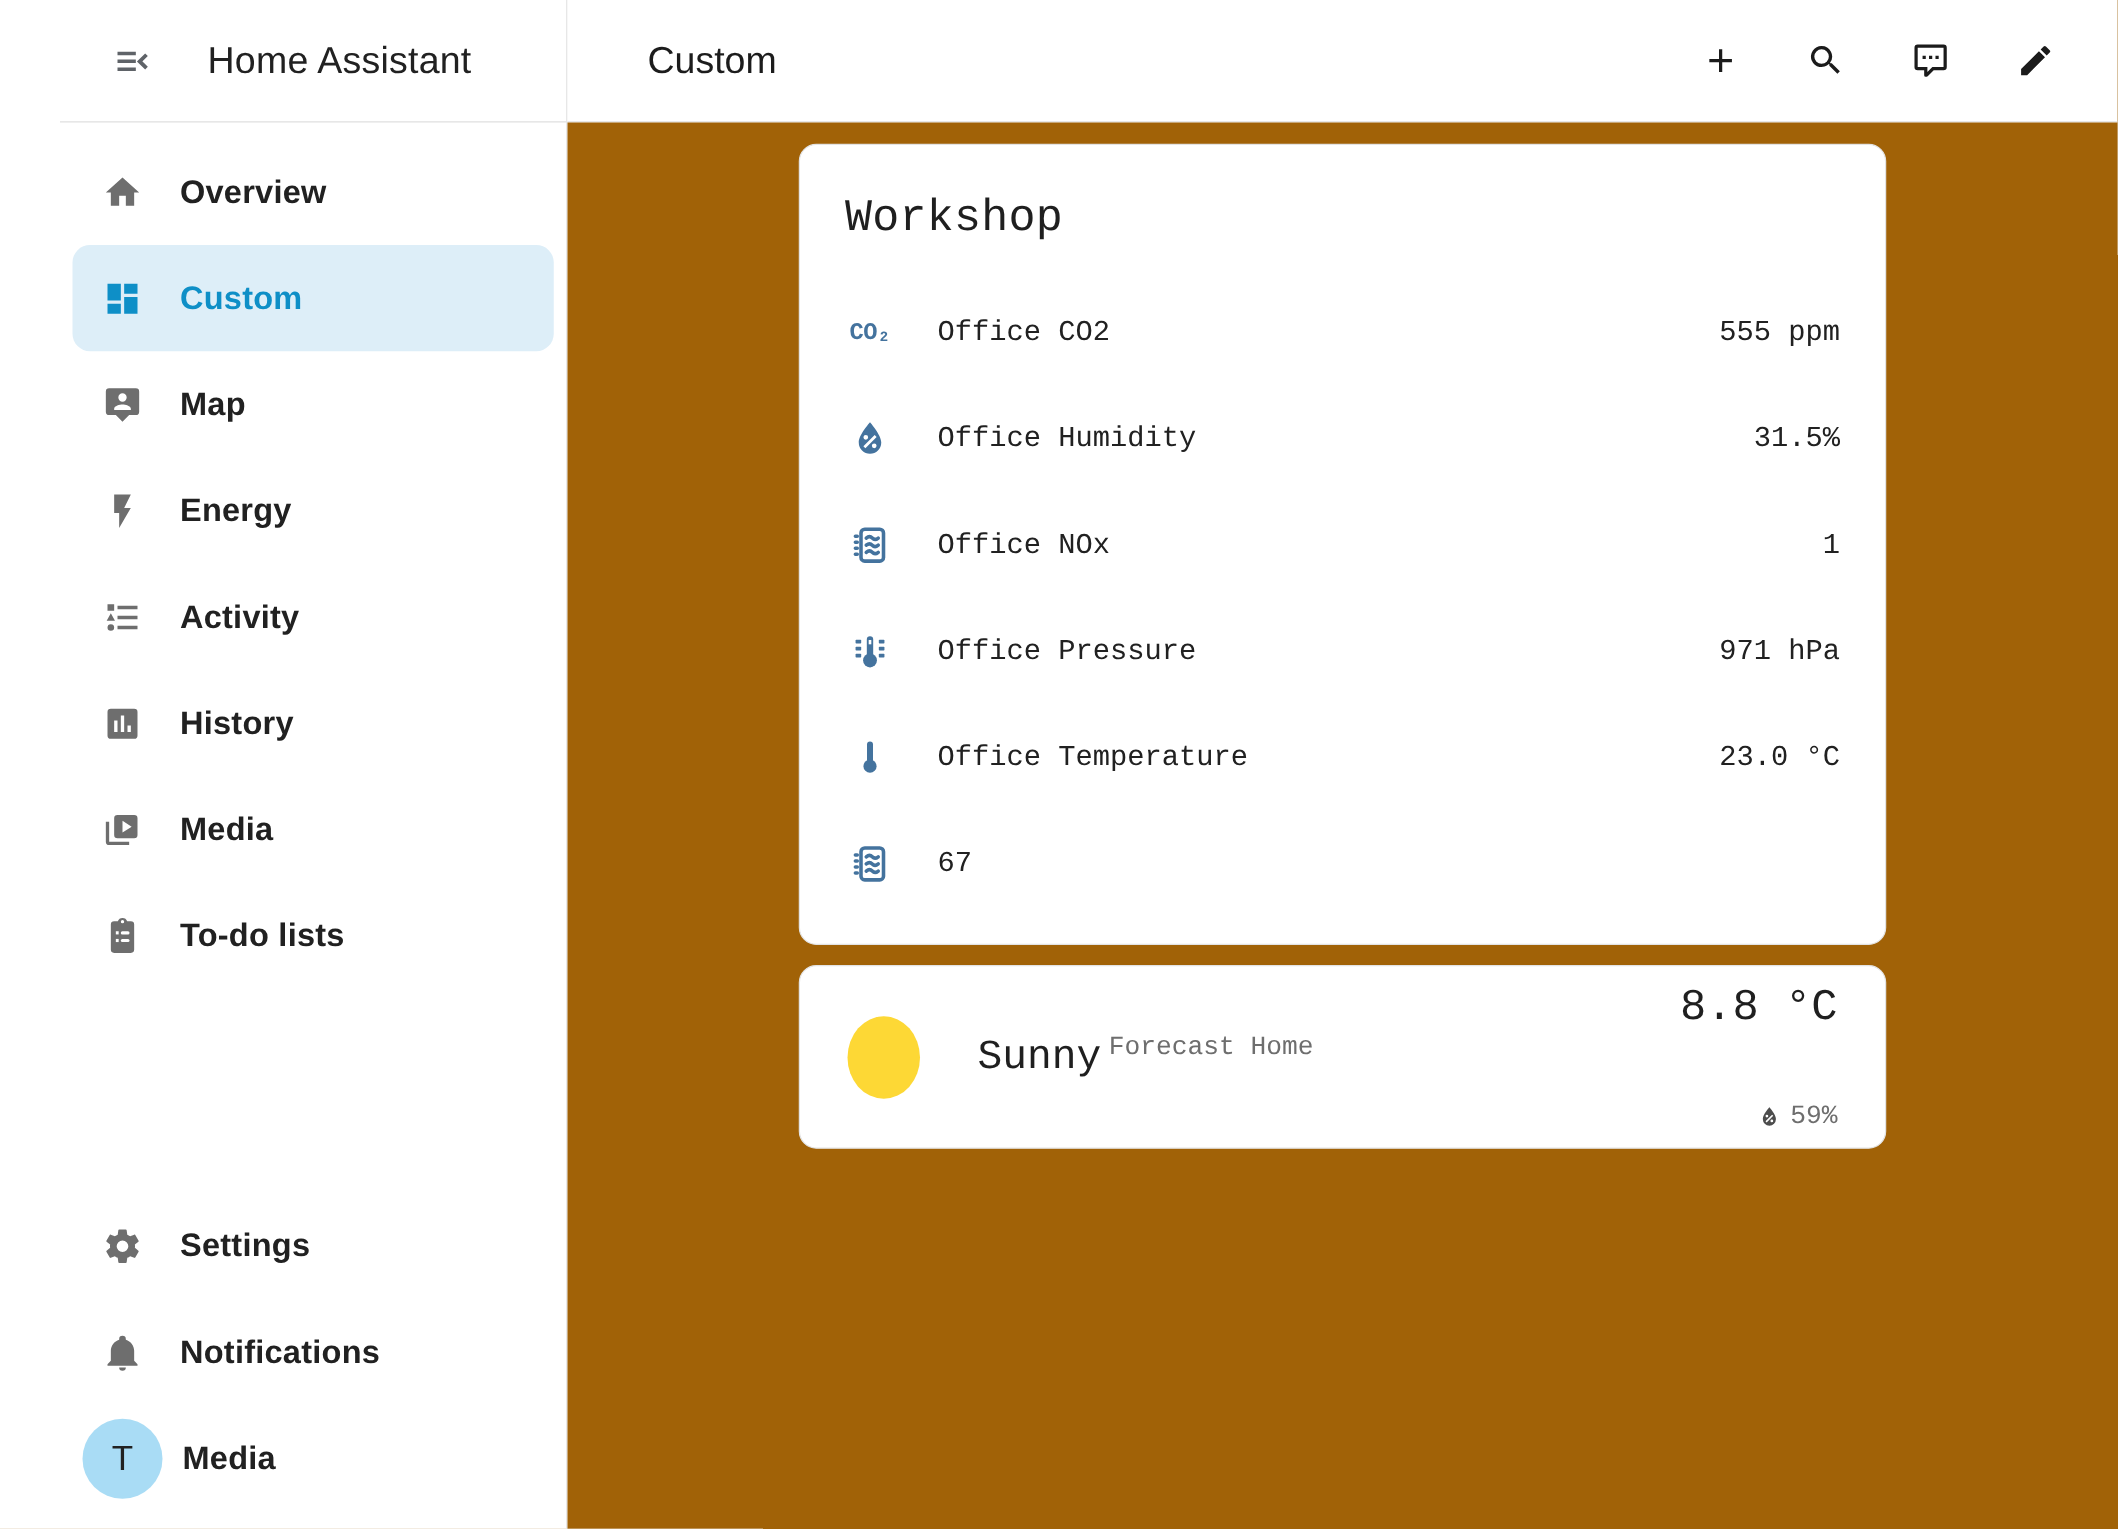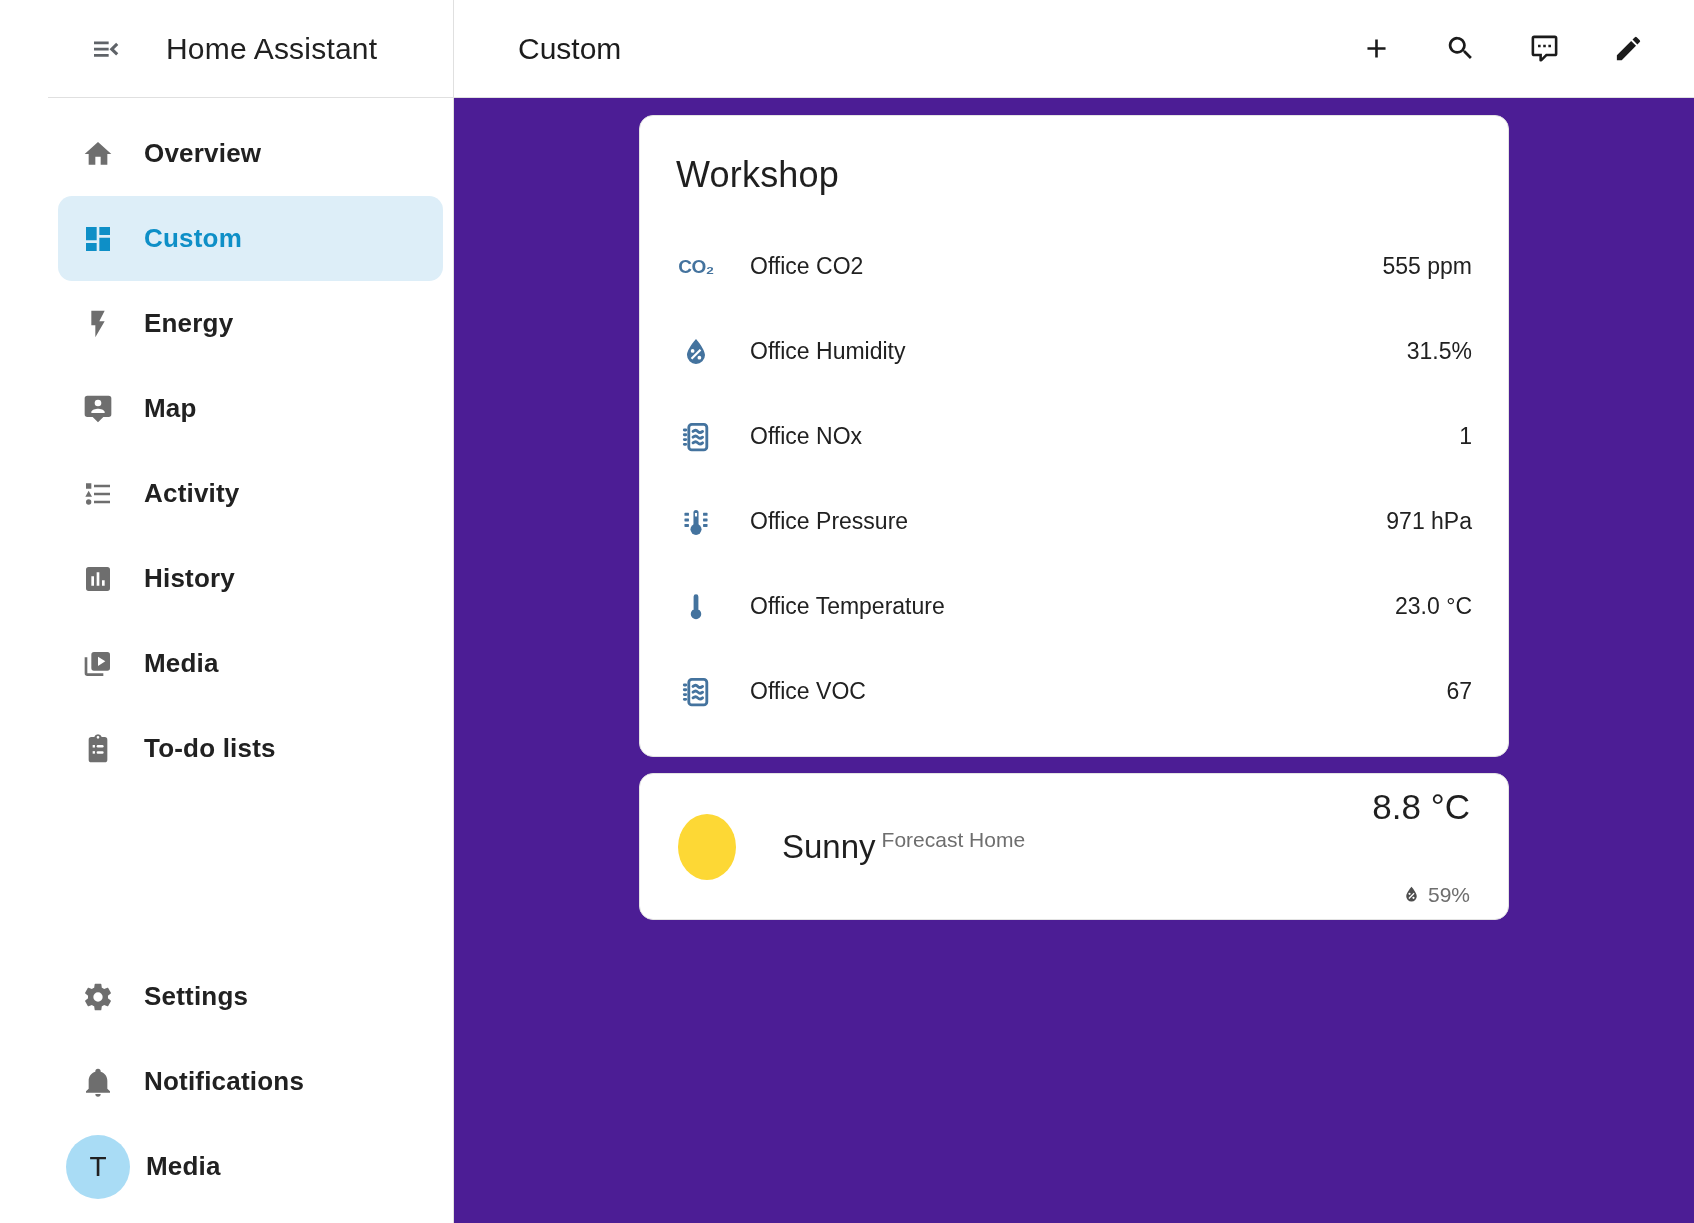--- a/index.html
+++ b/index.html
@@ -51,21 +51,21 @@
   .main { flex:1; display:flex; flex-direction:column; height:100%; }
   .topbar {
     height:98px; background:#ffffff; border-bottom:1px solid #e0e0e0;
     display:flex; align-items:center; padding:0 42px 0 64px;
   }
   .page-title { font-size:30px; font-weight:400; color:#1c1c1c; }
   .topbar-actions { margin-left:auto; display:flex; align-items:center; gap:36px; }
   .icon-btn { width:48px; height:48px; border:none; background:none; cursor:pointer; color:#1b1b1b; display:flex; align-items:center; justify-content:center; }
   .icon-btn svg { width:31px; height:31px; }
 
-  .content { flex:1; overflow-y:auto; background:#4c1d95; padding-top:17px; }
+  .content { flex:1; overflow-y:auto; background:#a16207; padding-top:17px;font-family:Liberation Mono, monospace; }
   .cards { width:870px; margin:0 auto; }
 
   .card {
     background:#ffffff; border:1px solid #e3e3e3; border-radius:14px;
   }
   .workshop-card { padding:28px 36px 22px 36px; }
   .card-title { font-size:36px; font-weight:400; color:#1f1f1f; margin:10px 0 28px 0; letter-spacing:.2px; }
 
   .entity-row { height:85px; display:flex; align-items:center; gap:34px; cursor:pointer; }
   .entity-icon { width:40px; height:40px; color:#44739e; display:flex; align-items:center; justify-content:center; }
@@ -116,33 +116,33 @@
         <svg viewBox="0 0 24 24">
             <path fill="currentColor" d="M13 3v6h8V3h-8M13 21h8V11h-8v10M3 21h8v-6H3v6M3 13h8V3H3v10Z"></path>
           </svg>
       </span>
       <span class="label">Custom</span>
     </div>
 
     <div class="sidebar-item">
       <span class="icon-box">
         <svg viewBox="0 0 24 24">
+            <path fill="currentColor" d="M20 2H4a2 2 0 0 0-2 2v12a2 2 0 0 0 2 2h4l4 4 4-4h4a2 2 0 0 0 2-2V4a2 2 0 0 0-2-2M12 5a2.5 2.5 0 1 1 0 5 2.5 2.5 0 0 1 0-5m5 10H7v-.75c0-1.66 3.33-2.5 5-2.5s5 .84 5 2.5V15Z"></path>
+          </svg>
+      </span>
+      <span class="label">Map</span>
+    </div>
+
+    <div class="sidebar-item">
+      <span class="icon-box">
+        <svg viewBox="0 0 24 24">
             <path fill="currentColor" d="M7 2v11h3v9l7-12h-4l4-8H7Z"></path>
           </svg>
       </span>
       <span class="label">Energy</span>
-    </div>
-
-    <div class="sidebar-item">
-      <span class="icon-box">
-        <svg viewBox="0 0 24 24">
-            <path fill="currentColor" d="M20 2H4a2 2 0 0 0-2 2v12a2 2 0 0 0 2 2h4l4 4 4-4h4a2 2 0 0 0 2-2V4a2 2 0 0 0-2-2M12 5a2.5 2.5 0 1 1 0 5 2.5 2.5 0 0 1 0-5m5 10H7v-.75c0-1.66 3.33-2.5 5-2.5s5 .84 5 2.5V15Z"></path>
-          </svg>
-      </span>
-      <span class="label">Map</span>
     </div>
 
     <div class="sidebar-item">
       <span class="icon-box">
         <svg viewBox="0 0 24 24">
             <path fill="currentColor" d="M5 9.5 7.5 14h-5L5 9.5M3 4h4v4H3V4m2 16a2 2 0 1 0 0-4 2 2 0 0 0 0 4M9 5v2h12V5H9m0 14h12v-2H9v2m0-6h12v-2H9v2Z"></path>
           </svg>
       </span>
       <span class="label">Activity</span>
     </div>
@@ -312,21 +312,20 @@
             <svg viewBox="0 0 24 24">
               <g fill="none" stroke="currentColor" stroke-width="1.9" stroke-linecap="round">
                 <rect x="7.2" y="3.6" width="12" height="17" rx="2"></rect>
                 <path d="M10 8.3q1.8-1.5 3.2 0t3.2 0"></path>
                 <path d="M10 12.1q1.8-1.5 3.2 0t3.2 0"></path>
                 <path d="M10 15.9q1.8-1.5 3.2 0t3.2 0"></path>
                 <path d="M4.2 7.3h1M4.2 10.5h1M4.2 13.7h1M4.2 16.9h1"></path>
               </g>
             </svg>
           </span>
-          <span class="entity-name">Office VOC</span>
           <span class="entity-value">67</span>
         </div>
       </section>
 
       <section class="card weather-card">
         <div class="sun-icon"></div>
         <div class="weather-left">
           <div class="weather-state">Sunny</div>
           <div class="weather-name">Forecast Home</div>
         </div>

